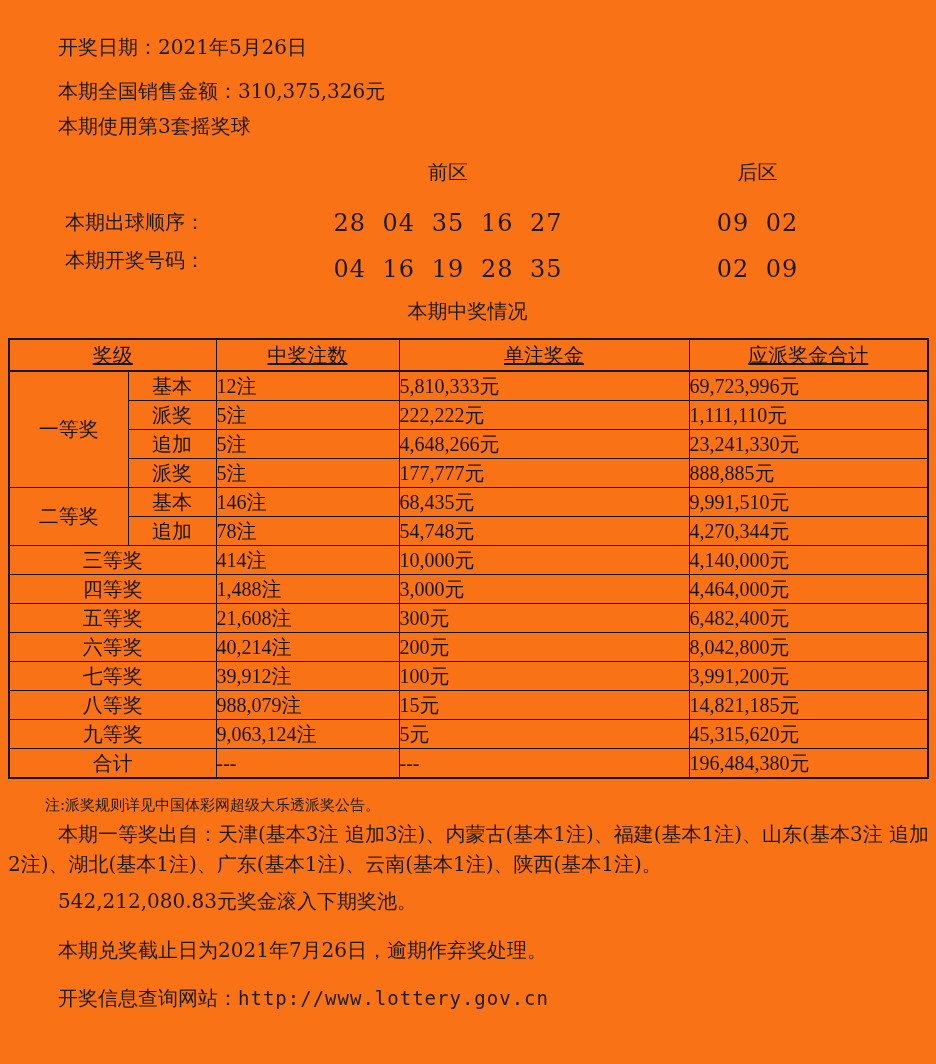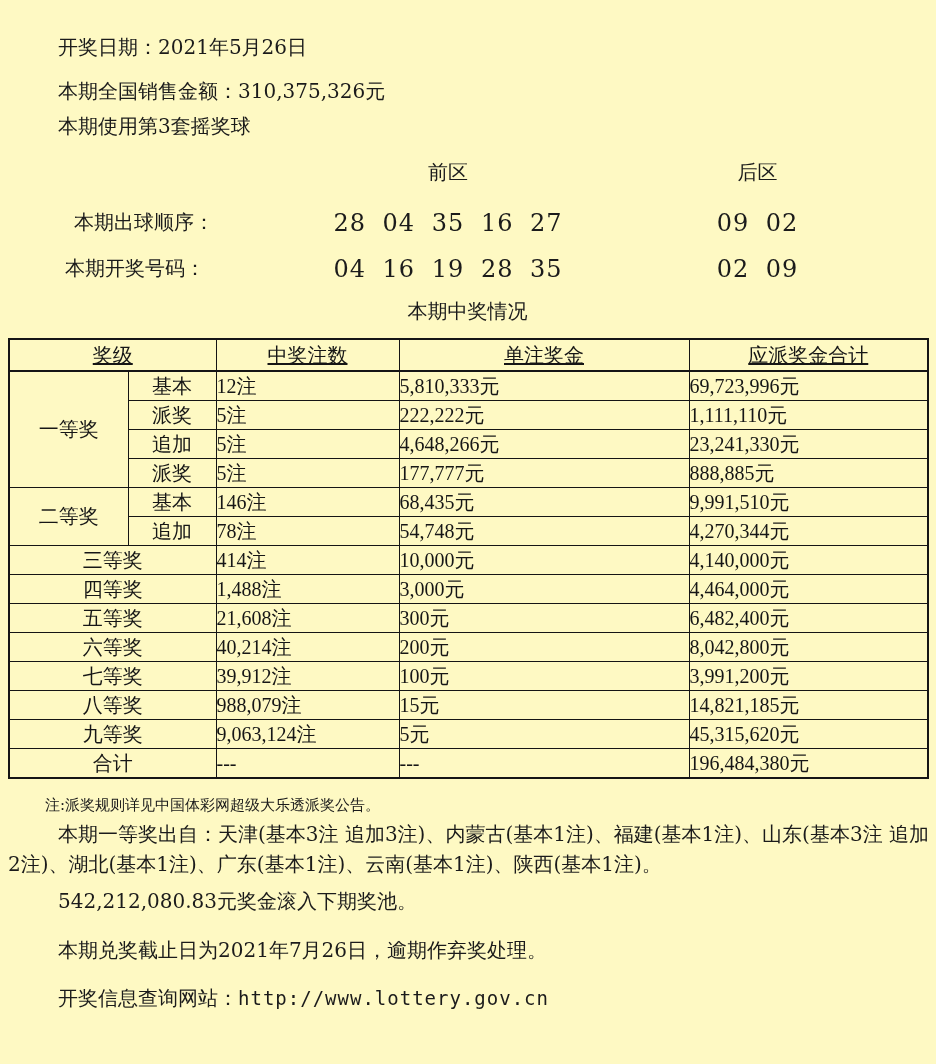--- a/index.html
+++ b/index.html
@@ -1,19 +1,19 @@
 <!DOCTYPE html>
 <html><head>
 <meta charset="utf-8">
 <style>
   html,body{margin:0;padding:0;background:#fff;}
   .page{
     position:relative;
     width:936px;height:1064px;
-    background:#fef9c3;
+    background:#f97316;
     color:#1b1b1b;
     font-family:"DejaVu Serif","Liberation Serif",serif;
     overflow:hidden;
   }
   .abs{position:absolute;white-space:nowrap;}
   .t20{font-size:20px;line-height:23px;}
   .balls{font-size:24px;word-spacing:8px;letter-spacing:1px;}
   .center{text-align:center;}
   
   table.prize{
@@ -55,25 +55,25 @@
 
 <div class="page">
 
   <div class="abs t20" style="left:58px;top:36px">开奖日期：2021年5月26日</div>
   <div class="abs t20" style="left:58px;top:80px">本期全国销售金额：310,375,326元</div>
   <div class="abs t20" style="left:58px;top:115px">本期使用第3套摇奖球</div>
 
   <div class="abs t20 center" style="left:308px;top:161px;width:280px">前区</div>
   <div class="abs t20 center" style="left:690px;top:161px;width:135px">后区</div>
 
-  <div class="abs t20" style="left:74px;top:211px">本期出球顺序：</div>
+  <div class="abs t20" style="left:65px;top:211px">本期出球顺序：</div>
   <div class="abs balls center" style="left:308px;top:209px;width:280px">28 04 35 16 27</div>
   <div class="abs balls center" style="left:690px;top:209px;width:135px">09 02</div>
 
-  <div class="abs t20" style="left:65px;top:257px">本期开奖号码：</div>
+  <div class="abs t20" style="left:65px;top:249px">本期开奖号码：</div>
   <div class="abs balls center" style="left:308px;top:255px;width:280px">04 16 19 28 35</div>
   <div class="abs balls center" style="left:690px;top:255px;width:135px">02 09</div>
 
   <div class="abs t20 center" style="left:8px;top:300px;width:919px">本期中奖情况</div>
 
   <table class="prize">
     <colgroup>
       <col style="width:119px">
         <col style="width:88px">
         <col style="width:183px">

